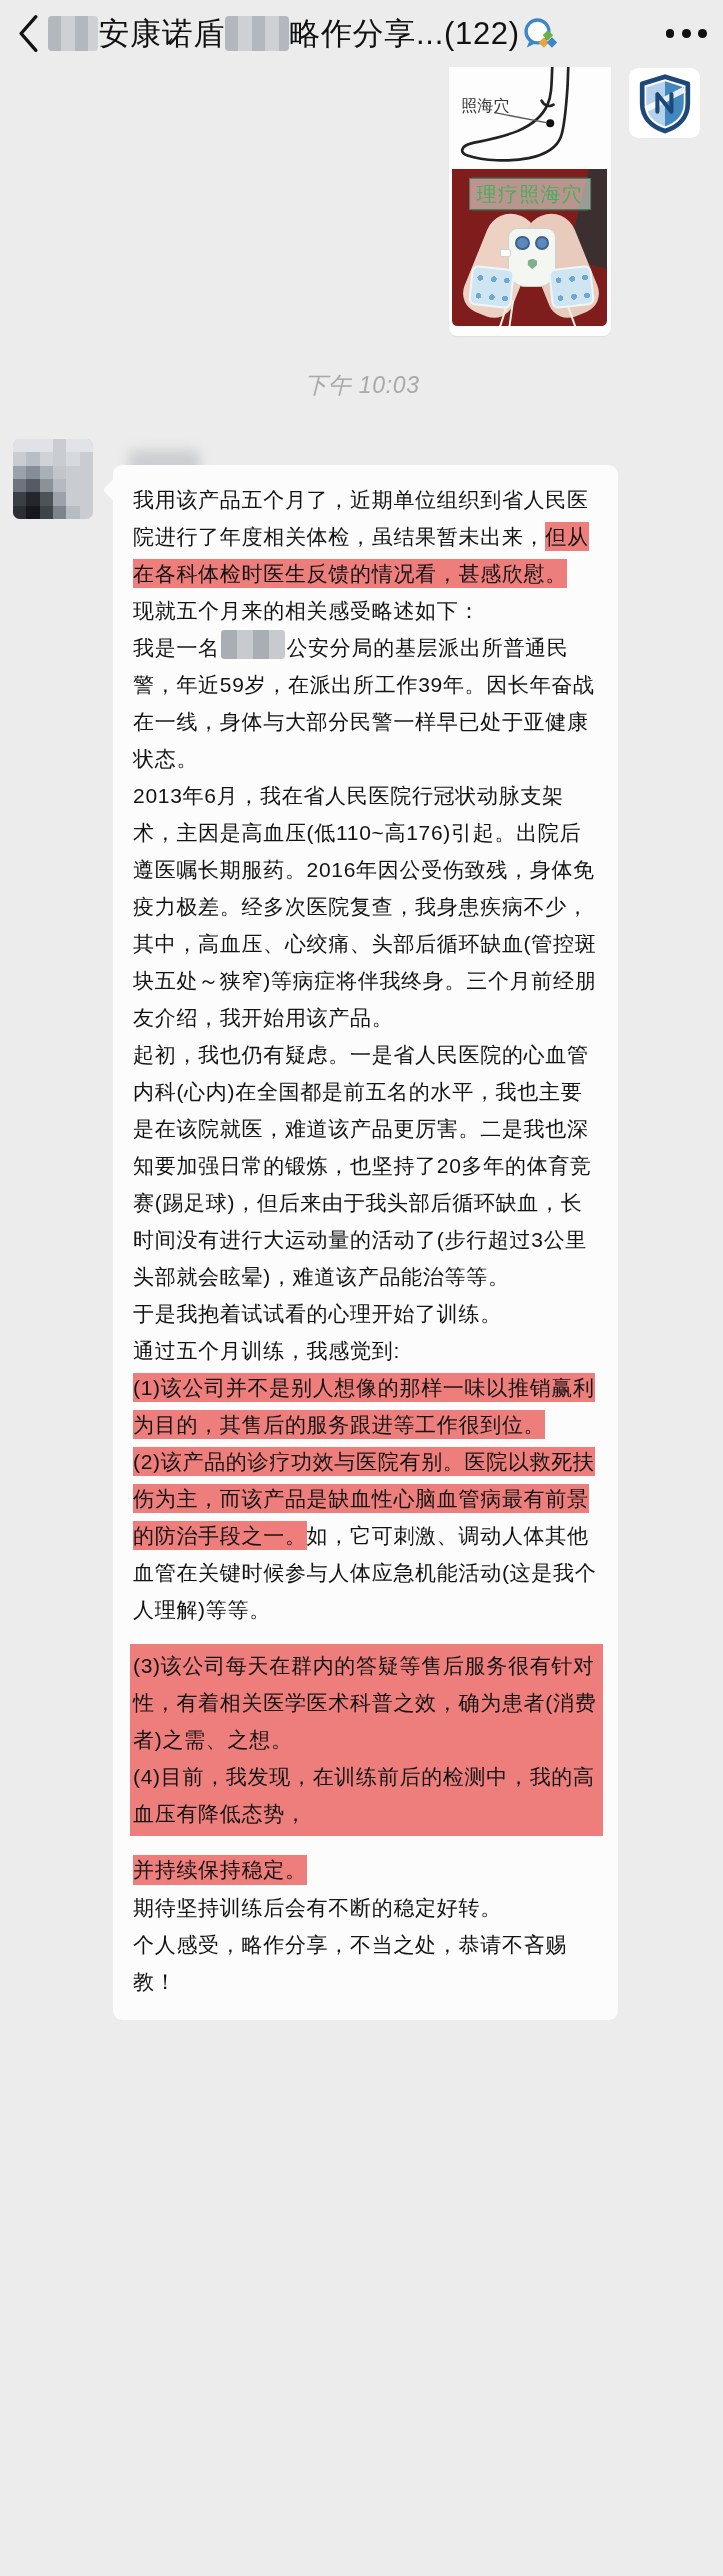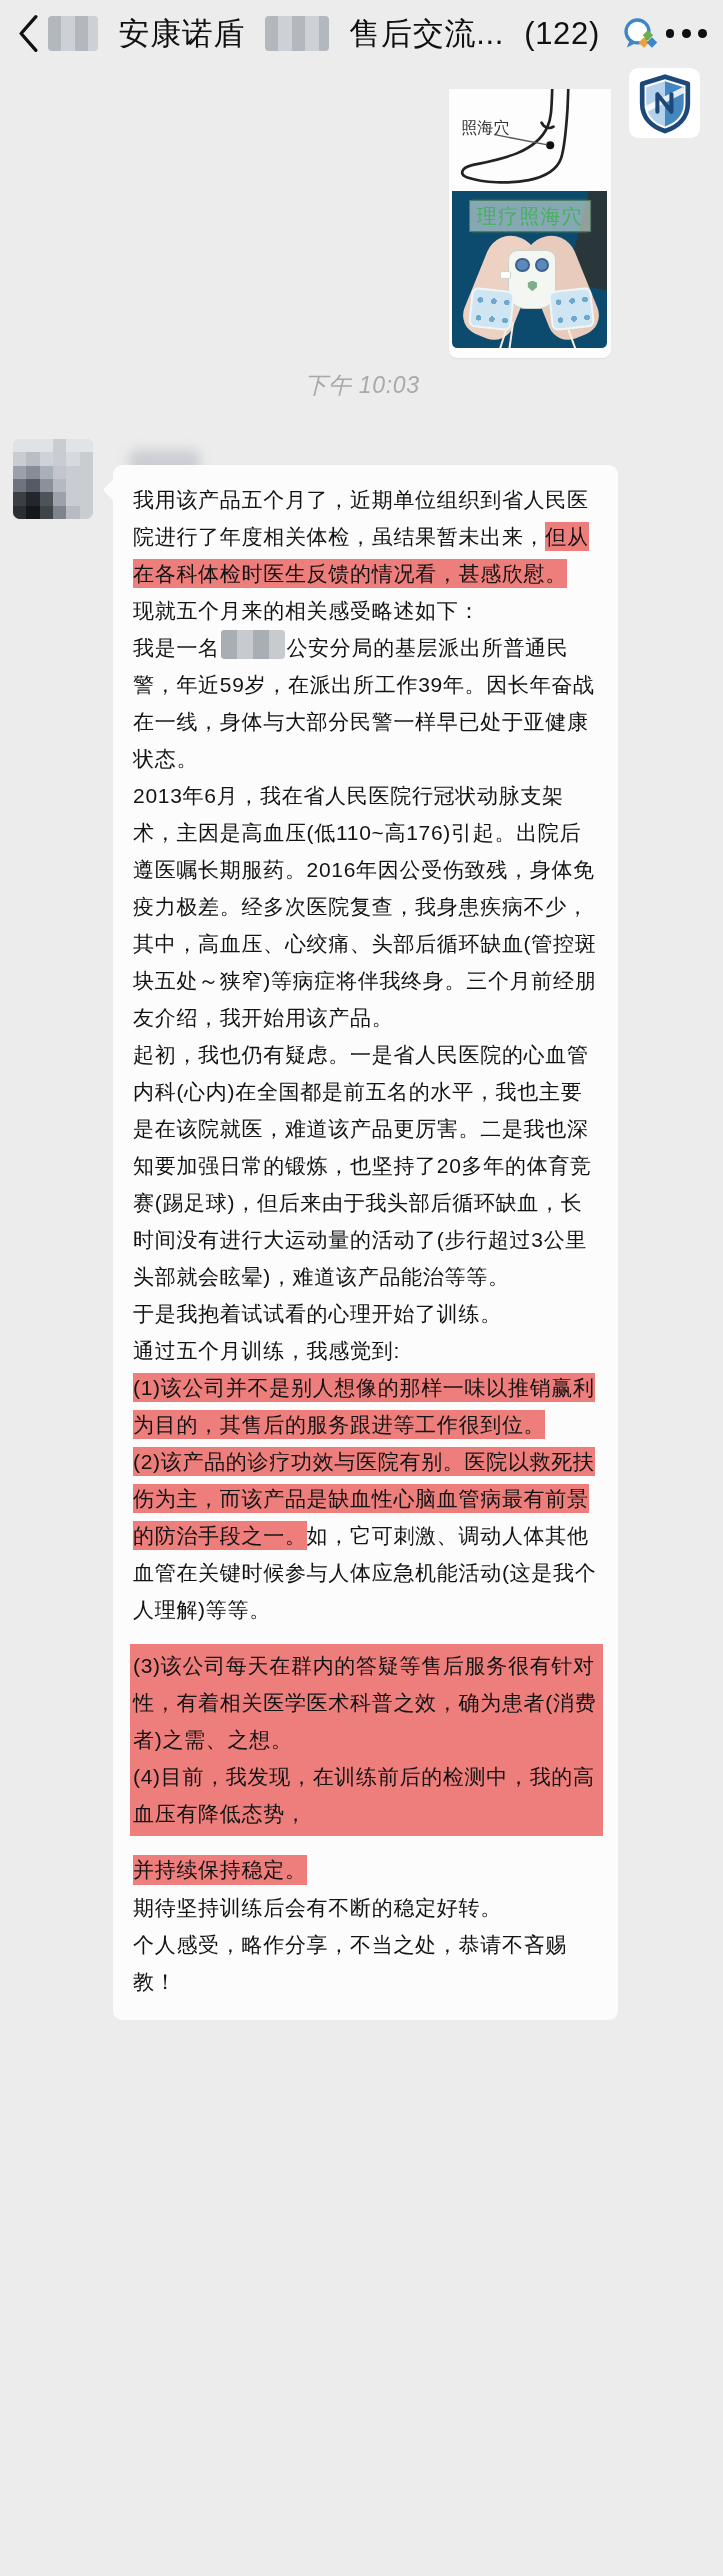--- a/index.html
+++ b/index.html
@@ -6,34 +6,34 @@
     --bg:#ececec; --bubble:#fcfcfc; --text:#131313; --highlight:#ee7e7c;
     --time-text:#a9a9a9; --nav-text:#111111; --green-label:#45b05c;
   }
   *{margin:0;padding:0;box-sizing:border-box;}
   html,body{width:724px;height:2576px;overflow:hidden;}
   body{background:var(--bg);font-family:"Liberation Sans","DejaVu Sans",sans-serif;position:relative;}
 
   
   .navbar{position:absolute;left:0;top:0;width:724px;height:67px;display:flex;align-items:center;padding:0 17.4px;background:var(--bg);z-index:5;}
   .back-btn{width:31px;height:43px;display:flex;align-items:center;justify-content:flex-start;flex:0 0 auto;cursor:pointer;}
-  .title-wrap{flex:1;display:flex;align-items:center;justify-content:space-between;gap:8px;min-width:0;}
+  .title-wrap{flex:1;display:flex;align-items:center;justify-content:flex-start;gap:0;min-width:0;}
   .nav-title{font-size:31px;font-weight:500;color:var(--nav-text);white-space:nowrap;letter-spacing:0.7px;}
   .blur-title{height:35px;border-radius:4px;display:inline-block;
     background-image:repeating-linear-gradient(90deg,#b3b8be 0 13.4px,#cdd1d6 13.4px 27px),
                      repeating-linear-gradient(0deg,rgba(255,255,255,.0) 0 12px,rgba(96,101,108,.35) 12px 24px);}
   .blur-title.a{width:50px;}
   .blur-title.b{width:64px;}
   .more-btn{flex:0 0 auto;display:flex;gap:7.4px;align-items:center;height:43px;cursor:pointer;padding-left:6.7px;}
   .more-btn i{width:8.7px;height:8.7px;border-radius:50%;background:#101010;display:block;}
 
   
-  .image-card{position:absolute;left:449px;top:67px;width:162px;height:269px;background:#fdfdfd;border-radius:0 0 8px 8px;padding:0 3.4px 5.4px 3.4px;box-shadow:0 0.7px 1.3px rgba(0,0,0,.06);cursor:pointer;margin-top:22px;}
+  .image-card{position:absolute;left:449px;top:67px;width:162px;height:269px;background:#fdfdfd;border-radius:0 0 8px 8px;padding:0 3.4px 5.4px 3.4px;box-shadow:0 0.7px 1.3px rgba(0,0,0,.06);cursor:pointer;}
   .diagram{position:relative;width:155px;height:102px;background:#fdfdfd;overflow:hidden;}
-  .photo{position:relative;width:155px;height:157px;background:#0c4a6e;overflow:hidden;border-radius:0 0 5.4px 5.4px;}
+  .photo{position:relative;width:155px;height:157px;background:#7f1d1d;overflow:hidden;border-radius:0 0 5.4px 5.4px;}
   .photo .dark-corner{position:absolute;right:-17.4px;top:-4px;width:47px;height:101px;background:#2f3432;transform:rotate(14deg);border-radius:8px;opacity:.85;}
   .photo-label{position:absolute;left:50%;top:9.4px;transform:translateX(-50%);border:1.3px solid rgba(58,110,80,.75);background:rgba(235,245,235,.55);padding:1.3px 6.7px;font-size:20px;letter-spacing:1.3px;color:var(--green-label);white-space:nowrap;box-shadow:0 4px 0 -2.7px rgba(58,110,80,.5), 0 -4px 0 -2.7px rgba(58,110,80,.5);}
   .foot-shape{position:absolute;width:52px;height:106px;background:#ecd0c2;border-radius:25.5px 25.5px 20px 20px;}
   .foot-shape.l{left:23px;top:43px;transform:rotate(22deg);background:#edd2c4;}
   .foot-shape.r{left:83px;top:43px;transform:rotate(-22deg);background:#e8cbbc;}
   .device{position:absolute;left:56px;top:59px;width:48px;height:59px;background:#f4f6f2;border:0.7px solid #ccd2cc;border-radius:9.4px 9.4px 17.4px 17.4px;z-index:3;}
   .device .eye{position:absolute;top:6.7px;width:14.7px;height:14.7px;border-radius:50%;background:#5b89bb;border:2px solid #3c618c;}
   .device .eye.e1{left:6px;} .device .eye.e2{right:6px;}
   .device .logo{position:absolute;left:50%;top:29.5px;transform:translateX(-50%);width:9.4px;height:10.7px;background:#7fae8a;clip-path:polygon(50% 0,100% 20%,100% 60%,50% 100%,0 60%,0 20%);}
   .device .plug{position:absolute;left:-9.4px;top:20px;width:10.7px;height:8px;background:#fff;border:0.7px solid #cfd4cf;border-radius:2px;}
@@ -70,21 +70,21 @@
 <div class="navbar">
   <div class="back-btn">
     <svg width="23" height="39" viewBox="0 0 34 58">
       <polyline points="28,4 6,29 28,54" fill="none" stroke="#111" stroke-width="5" stroke-linecap="round" stroke-linejoin="round"></polyline>
     </svg>
   </div>
   <div class="title-wrap">
     <span class="blur-title a"></span>
     <span class="nav-title">安康诺盾</span>
     <span class="blur-title b"></span>
-    <span class="nav-title">售后交流...</span>
+    <span class="nav-title">略作分享...</span>
     <span class="nav-title">(122)</span>
     <svg width="39" height="39" viewBox="0 0 58 58">
       <circle cx="26" cy="26" r="17" fill="#ffffff" stroke="#3e86c6" stroke-width="5"></circle>
       <path d="M15 38 L10 50 L24 43 Z" fill="#3e86c6"></path>
       <rect x="36" y="26" width="11" height="11" fill="#66b34a" transform="rotate(45 41.5 31.5)"></rect>
       <rect x="30" y="37" width="11" height="11" fill="#e8a33d" transform="rotate(45 35.5 42.5)"></rect>
       <rect x="42" y="37" width="11" height="11" fill="#3e86c6" transform="rotate(45 47.5 42.5)"></rect>
     </svg>
   </div>
   <div class="more-btn">

